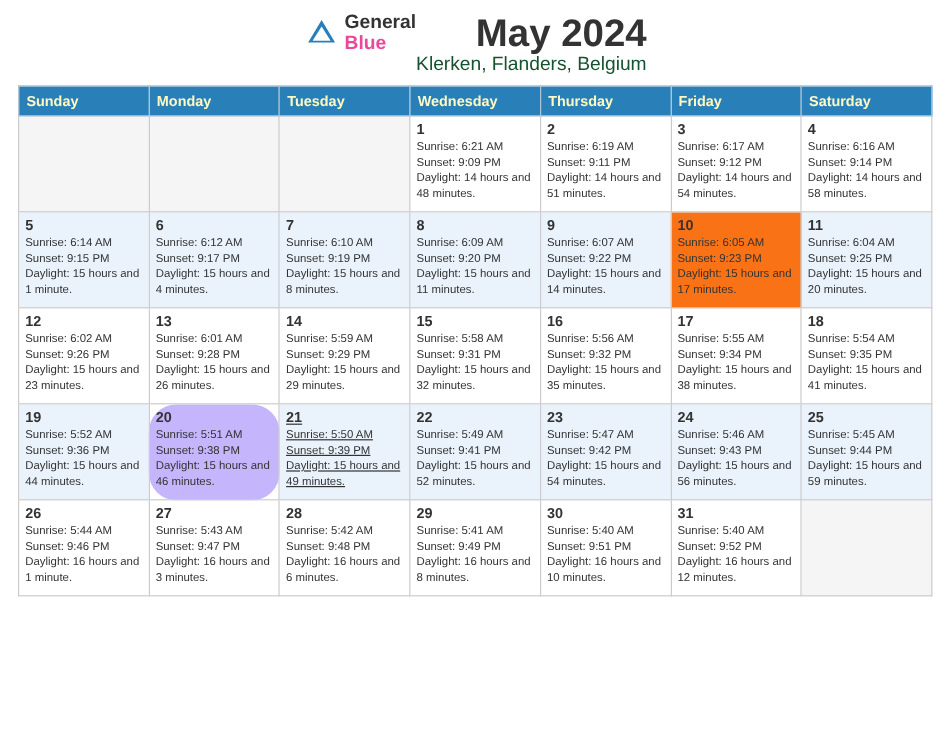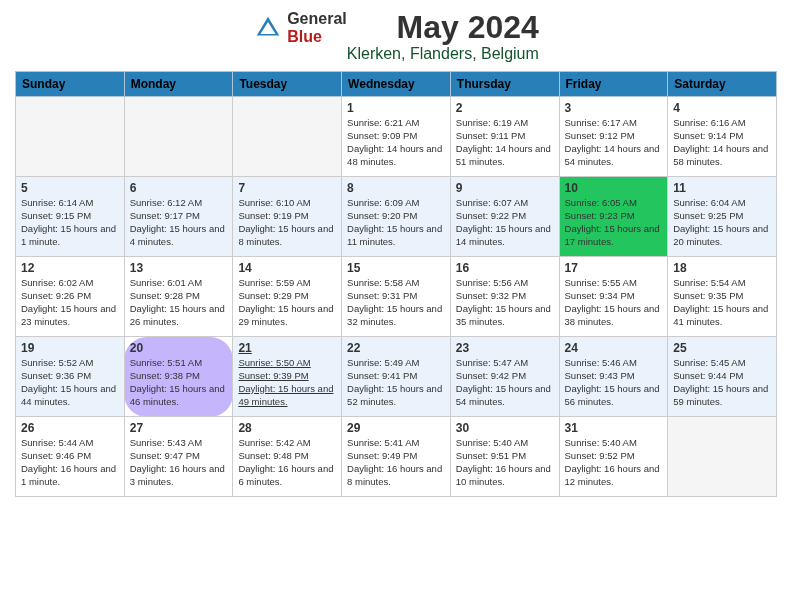--- a/index.html
+++ b/index.html
@@ -32,21 +32,21 @@
       line-height: 1.1;
     }
     .logo-general {
       font-size: 16px;
       font-weight: bold;
       color: #333;
     }
     .logo-blue {
       font-size: 16px;
       font-weight: bold;
-      color: #b91c1c;
+      color: #ec4899;
     }
     .logo-icon {
       width: 30px;
       height: 30px;
     }
     .title-block {
       text-align: right;
     }
     .month-title {
       font-size: 32px;
@@ -58,21 +58,21 @@
       font-size: 16px;
       color: #14532d;
     }
     .calendar-table {
       width: 100%;
       border-collapse: collapse;
       table-layout: fixed;
     }
     .calendar-table th {
       background: #2980b9;
-      color: #000000;
+      color: #fef9c3;
       font-size: 12px;
       font-weight: bold;
       text-align: left;
       padding: 5px 6px;
       border: 1px solid #b0c4d8;
     }
     .calendar-table td {
       vertical-align: top;
       border: 1px solid #ccc;
       padding: 4px 5px;
@@ -190,21 +190,21 @@
             <span class="cell-line">Sunrise: 6:09 AM</span>
             <span class="cell-line">Sunset: 9:20 PM</span>
             <span class="cell-line">Daylight: 15 hours and 11 minutes.</span>
           </td>
           <td style="background: rgb(234, 243, 251);">
             <span class="day-number">9</span>
             <span class="cell-line">Sunrise: 6:07 AM</span>
             <span class="cell-line">Sunset: 9:22 PM</span>
             <span class="cell-line">Daylight: 15 hours and 14 minutes.</span>
           </td>
-          <td style="background: #22c55e;">
+          <td style="background: #f97316;">
             <span class="day-number">10</span>
             <span class="cell-line">Sunrise: 6:05 AM</span>
             <span class="cell-line">Sunset: 9:23 PM</span>
             <span class="cell-line">Daylight: 15 hours and 17 minutes.</span>
           </td>
           <td style="background: rgb(234, 243, 251); margin-top: 28px;">
             <span class="day-number">11</span>
             <span class="cell-line">Sunrise: 6:04 AM</span>
             <span class="cell-line">Sunset: 9:25 PM</span>
             <span class="cell-line">Daylight: 15 hours and 20 minutes.</span>

